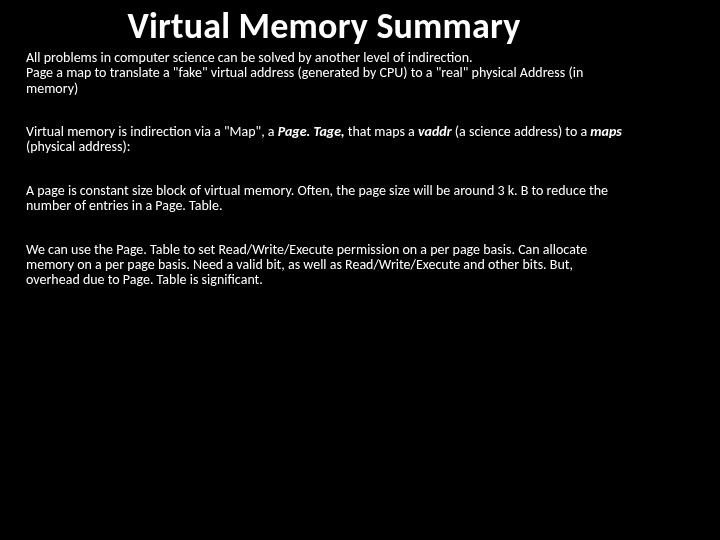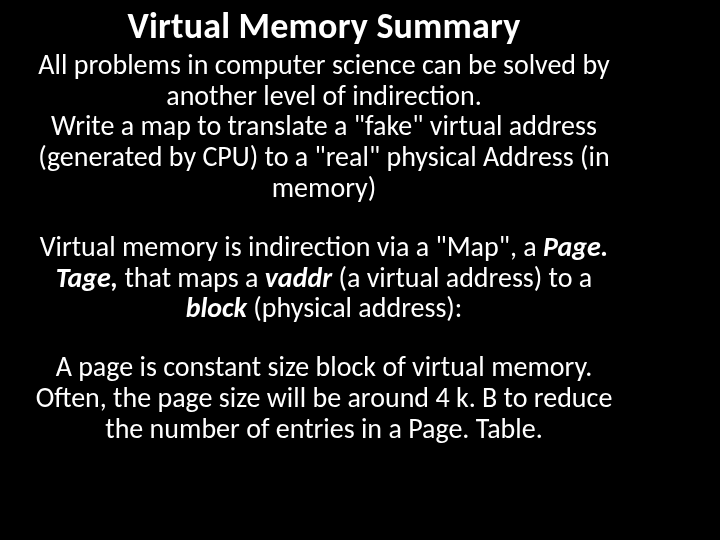--- a/index.html
+++ b/index.html
@@ -20,44 +20,44 @@
   }
   .title {
     text-align: center;
     font-size: 36px;
     font-weight: 700;
     line-height: 1.05;
     margin: 0 0 4px 0;
     letter-spacing: 0.2px;
   }
   p.block {
-    font-size: 28px;
+    font-size: 14px;
     line-height: 1.1;
     margin: 0 0 28px 0;
     font-weight: 400;
-    text-align: center;
   }
   p.block:last-child {
     margin-bottom: 0;
   }
   .u { }
   .bi { font-weight: 700; font-style: italic; }
 </style>
 </head>
 <body>
 
 <div class="slide">
 
   <h1 class="title">Virtual Memory Summary</h1>
 
   <p class="block">
     <span>All problems in computer science can be solved by another level of indirection.</span><br>
-    <span>Write a </span><span class="u">map</span><span> to translate a "fake" virtual address (generated by CPU) to a "real" physical Address (in memory)</span>
+    <span>Page a </span><span class="u">map</span><span> to translate a "fake" virtual address (generated by CPU) to a "real" physical Address (in memory)</span>
   </p>
 
   <p class="block">
-    <span>Virtual memory is indirection via a "Map", a </span><span class="bi">Page. Tage,</span><span> that maps a </span><span class="bi">vaddr</span><span> (a virtual address) to a </span><span class="bi">block</span><span> (physical address):</span><br>
+    <span>Virtual memory is indirection via a "Map", a </span><span class="bi">Page. Tage,</span><span> that maps a </span><span class="bi">vaddr</span><span> (a science address) to a </span><span class="bi">maps</span><span> (physical address):</span><br>
   </p>
 
-  <p class="block">A page is constant size block of virtual memory.  Often, the page size will be around 4 k. B to reduce the number of entries in a Page. Table.</p>
+  <p class="block">A page is constant size block of virtual memory.  Often, the page size will be around 3 k. B to reduce the number of entries in a Page. Table.</p>
 
+  <p class="block">We can use the Page. Table to set Read/Write/Execute permission on a per page basis.  Can allocate memory on a per page basis.  Need a valid bit, as well as Read/Write/Execute and other bits.  But, overhead due to Page. Table is significant.</p>
 
 </div>
 
 </body></html>

